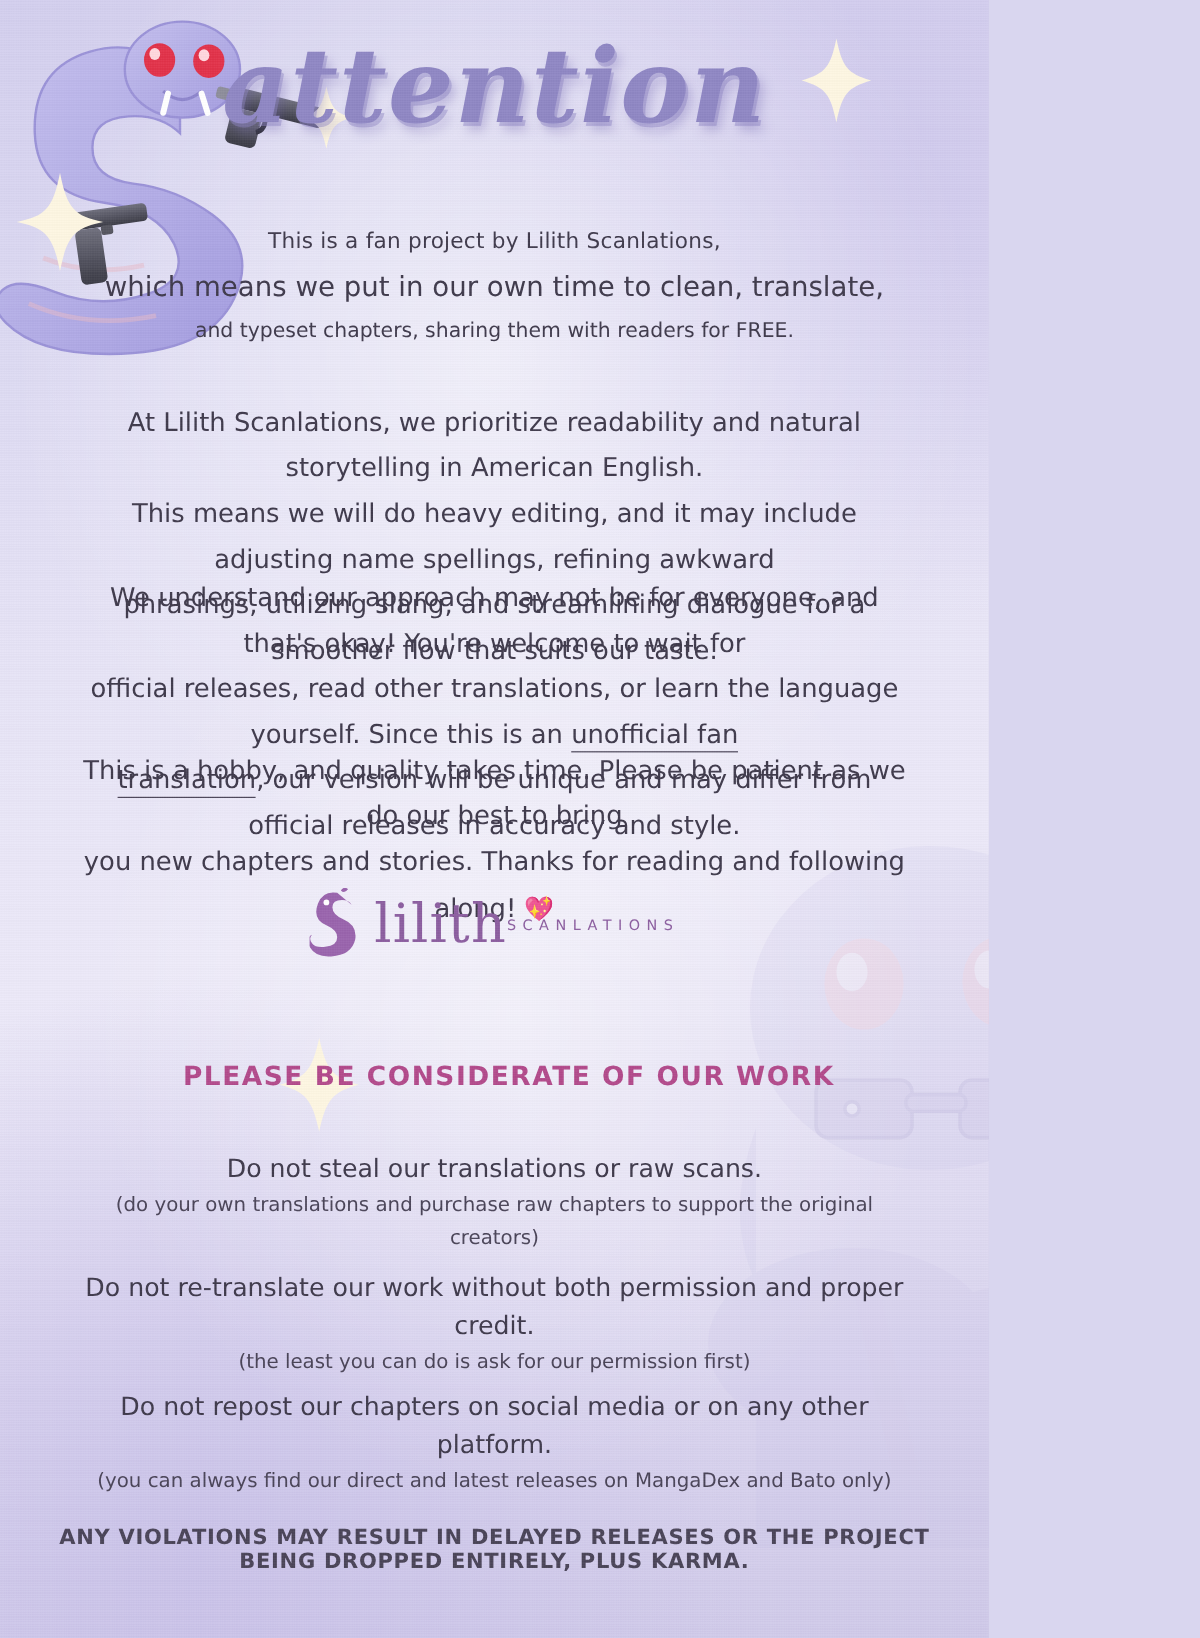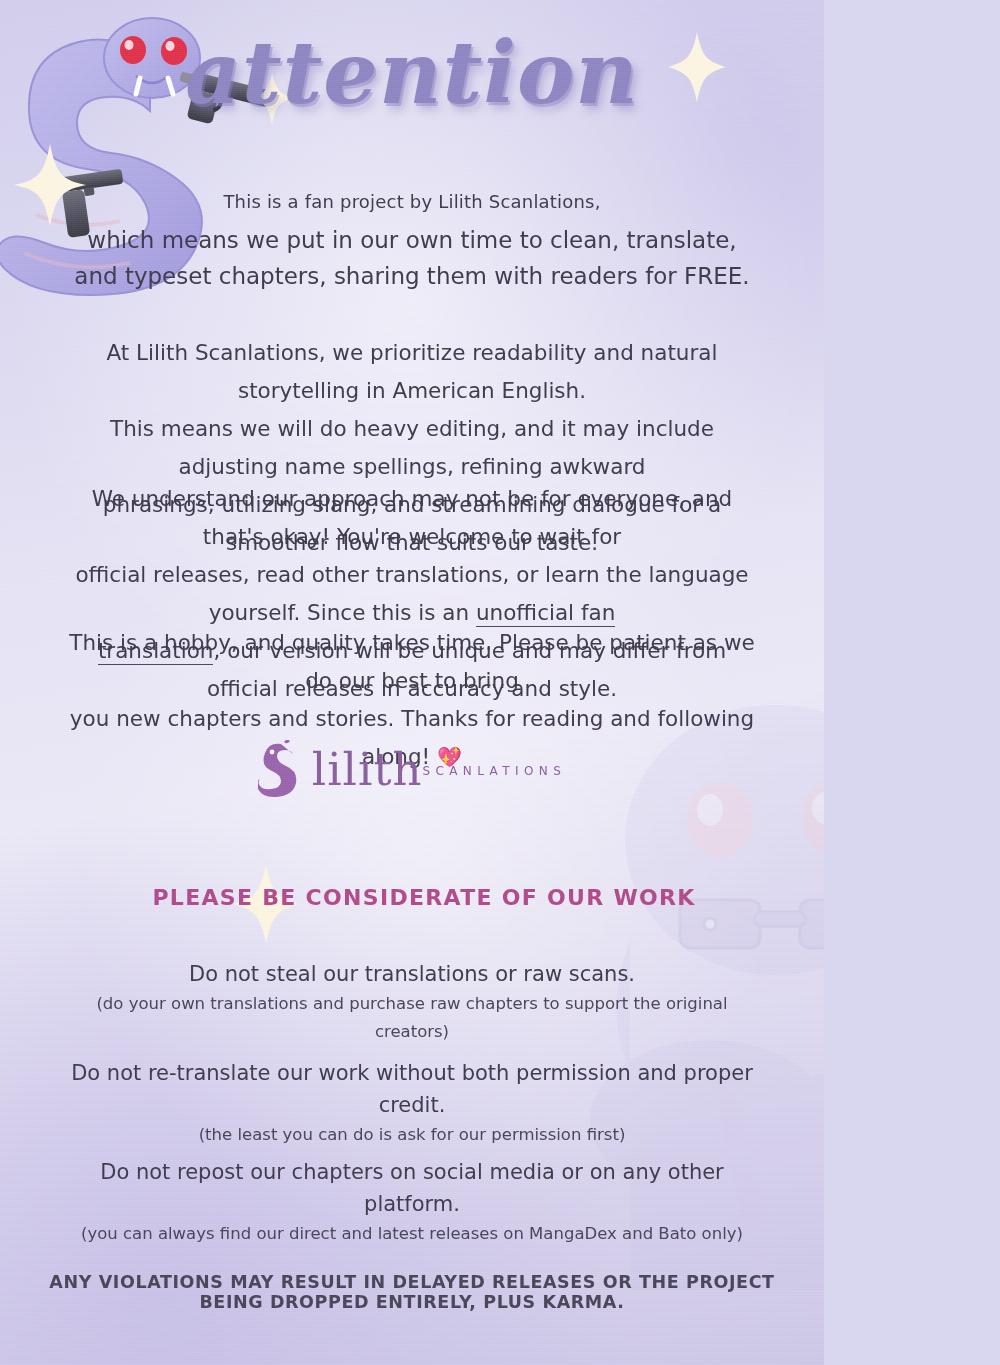--- a/index.html
+++ b/index.html
@@ -50,21 +50,21 @@
     text-shadow:2px 3px 0 rgba(142,133,196,.45), 5px 7px 9px rgba(120,110,180,.35);
   }
 
   
   .lead{
     position:absolute;left:60px;right:60px;top:182px;
     text-align:center;color:#3f3a4c;
   }
   .lead .l1{font-size:18px;line-height:40px;letter-spacing:.2px;}
   .lead .l2{font-size:23px;line-height:36px;}
-  .lead .l3{font-size:23px;line-height:36px;}
+  .lead .l3{font-size:17px;line-height:36px;}
 
   .para{
     position:absolute;left:64px;right:64px;
     text-align:center;color:#3f3a4c;
     font-size:21.5px;line-height:38px;
   }
   .p1{top:334px;}
   .p2{top:480px;}
   .p3{top:624px;}
   .u{border-bottom:1.5px solid #4a4458;padding-bottom:1px;}

